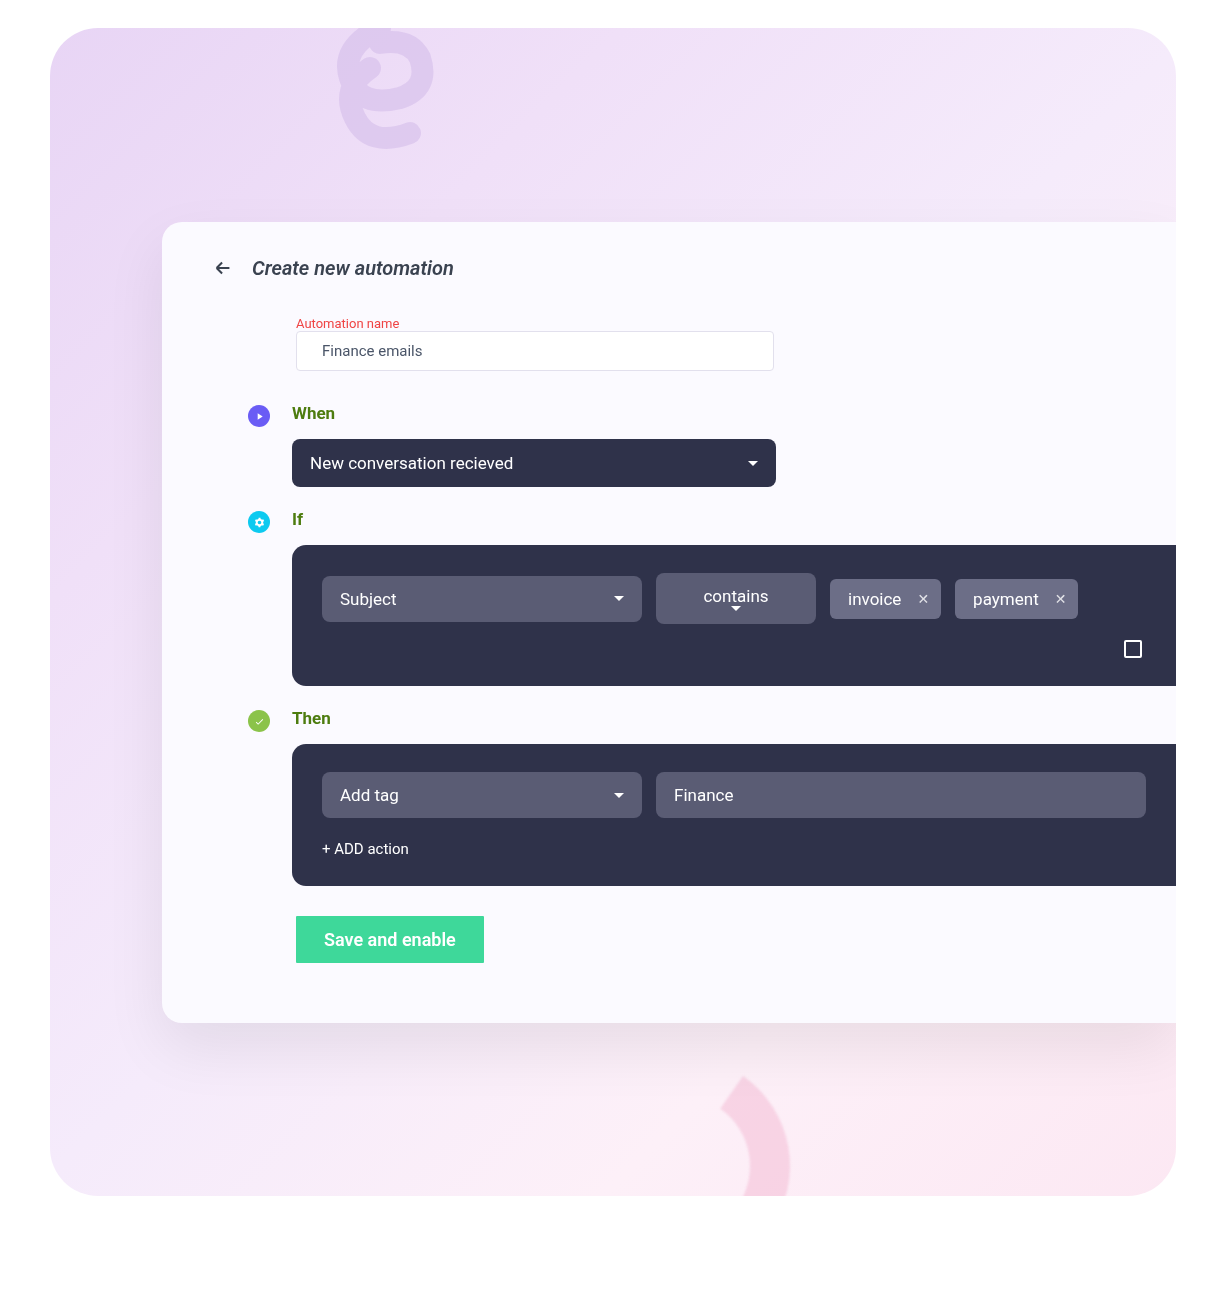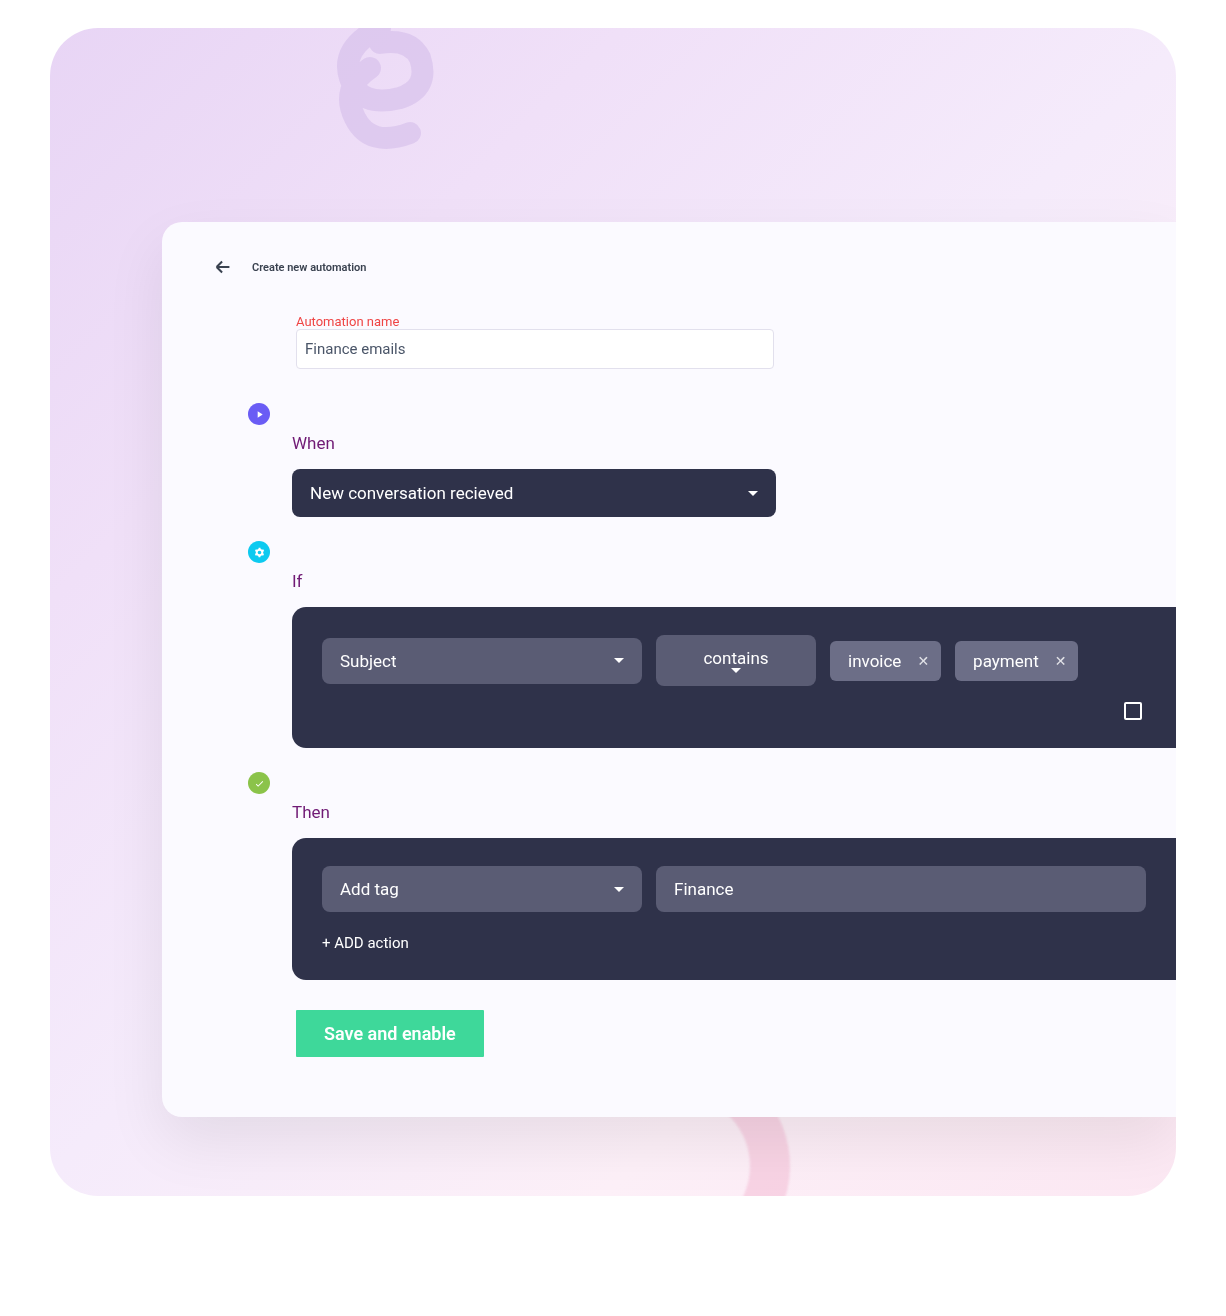--- a/index.html
+++ b/index.html
@@ -69,37 +69,38 @@
       margin-bottom: 36px;
     }
     
     .back-arrow {
       width: 22px;
       height: 22px;
       color: #3a4250;
     }
     
     .panel-title {
-      font-size: 11px;
+      font-size: 20px;
       font-weight: 600;
       color: #3a4250;
+      font-style: italic;
     }
     
     .form-body {
       padding-left: 84px;
     }
     
     .field-label {
       font-size: 13px;
       color: #ef4444;
     }
     
     .text-input {
       width: 478px;
-      padding: 10px 8px;
+      padding: 10px 25px;
       border: 1px solid #e2e0ed;
       background: #ffffff;
       border-radius: 4px;
       font-size: 15px;
       color: #4a5568;
       margin-bottom: 32px;
     }
     
     .section {
       display: flex;
@@ -127,24 +128,23 @@
     .section-icon svg {
       width: 11px;
       height: 11px;
       fill: white;
     }
     
     .section-content { flex: 1; }
     
     .section-label {
       font-size: 17px;
-      font-weight: 400;
-      color: #701a75;
+      font-weight: 700;
+      color: #4d7c0f;
       margin-bottom: 16px;
-      margin-top: 32px;
     }
     
     .dark-select {
       width: 484px;
       background: #2f324a;
       color: #ffffff;
       padding: 14px 18px;
       border-radius: 8px;
       font-size: 17px;
       display: flex;

